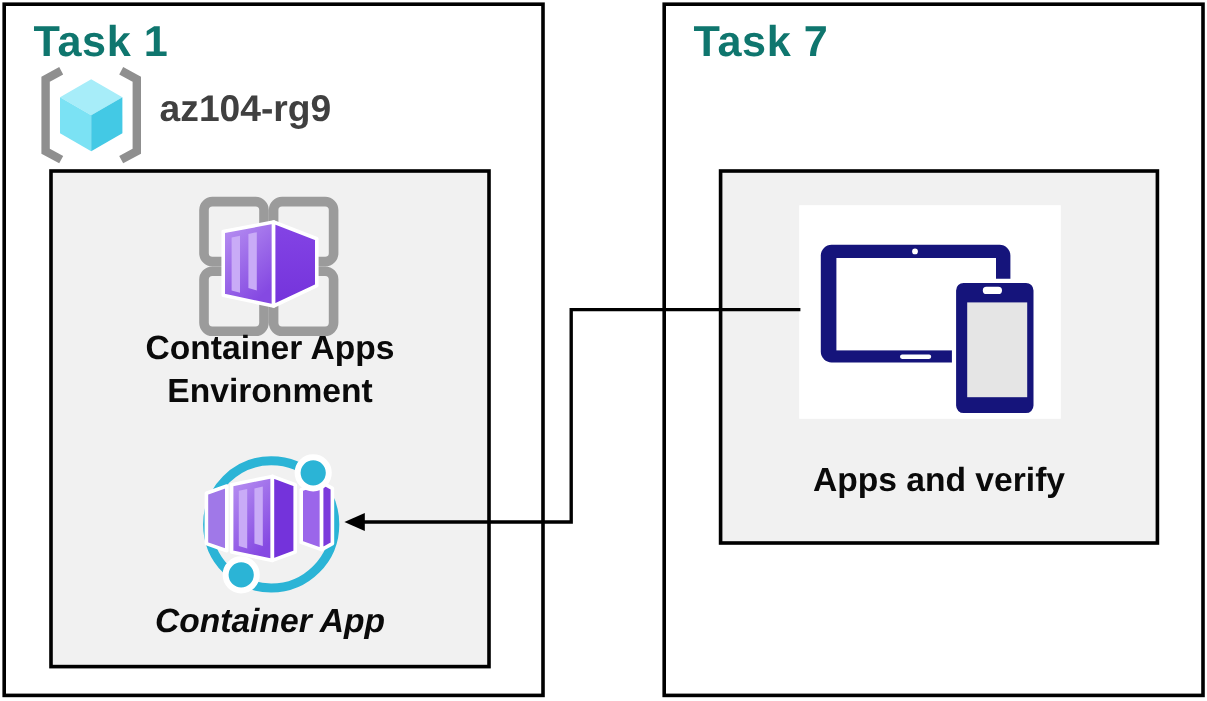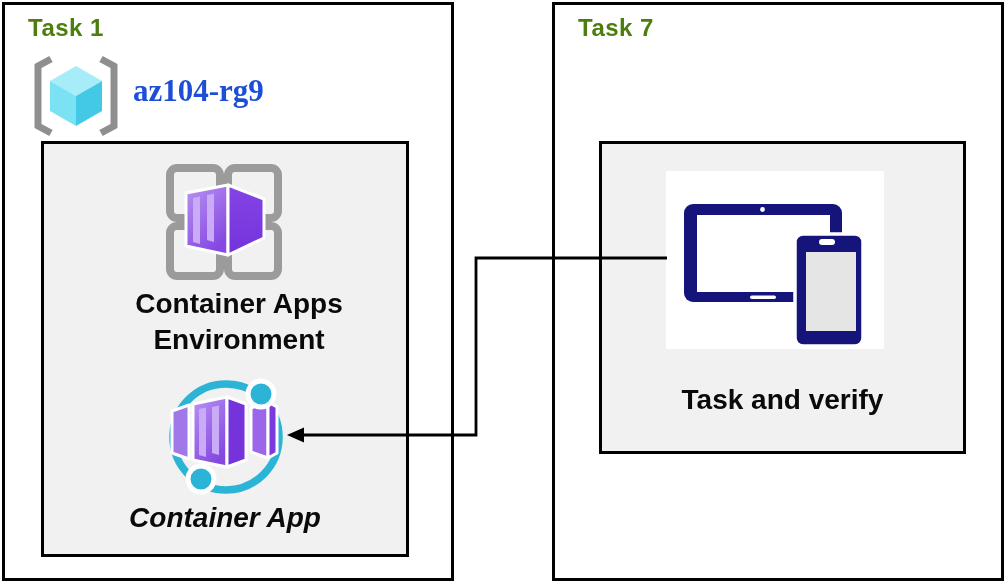--- a/index.html
+++ b/index.html
@@ -8,39 +8,39 @@
     font-family:"Liberation Sans",sans-serif;overflow:hidden;
   }
   .task-box{
     position:absolute;top:2px;width:452px;height:579px;
     border:3px solid #000;background:#fff;box-sizing:border-box;
   }
   .task-box.t1{left:2px;}
   .task-box.t2{left:552px;}
   .task-title{
     position:absolute;left:23px;top:9px;
-    font-size:24px;font-weight:700;color:#4d7c0f;letter-spacing:.5px;
+    font-size:36px;font-weight:700;color:#0f766e;letter-spacing:.5px;
   }
   .rg-icon{position:absolute;left:21px;top:49px;}
   .rg-name{
     position:absolute;left:128px;top:68px;
-    font-size:31px;font-weight:700;color:#1d4ed8;font-family:Liberation Serif, serif;
+    font-size:31px;font-weight:700;color:#404040;
   }
   .inner-box{
     position:absolute;background:#F1F1F1;border:3px solid #000;box-sizing:border-box;
   }
   .inner1{left:36px;top:136px;width:368px;height:416px;}
   .inner2{left:44px;top:136px;width:367px;height:313px;}
   .cae-icon{position:absolute;left:119px;top:16px;}
   .ca-icon{position:absolute;left:121px;top:231px;}
   .node-label{
     position:absolute;left:0;width:100%;text-align:center;
     font-size:28px;font-weight:700;color:#0A0A0A;line-height:36px;
   }
-  .env-label{top:142px;padding-left:14px;}
+  .env-label{top:128px;}
   .env-label span{display:inline-block;max-width:330px;}
   .ca-label{top:356px;font-style:italic;}
   .icon-plate{
     position:absolute;left:64px;top:27px;width:218px;height:178px;background:#FFFFFF;
   }
   .test-label{top:238px;}
   .connector-overlay{
     position:absolute;left:0;top:0;width:1006px;height:584px;pointer-events:none;
   }
 </style>
@@ -126,21 +126,21 @@
         <svg width="218" height="178" viewBox="0 0 218 178">
           <rect x="18" y="33" width="158" height="98" rx="9" fill="#15147B"></rect>
           <rect x="31" y="44" width="133" height="77" fill="#FFFFFF"></rect>
           <circle cx="96.5" cy="38.5" r="2.4" fill="#FFFFFF"></circle>
           <rect x="84" y="124.5" width="26" height="3.6" rx="1.8" fill="#FFFFFF"></rect>
           <rect x="129" y="63" width="68" height="112" rx="8" fill="#15147B" stroke="#FFFFFF" stroke-width="3.5"></rect>
           <rect x="140" y="81" width="50" height="79" fill="#E5E5E5"></rect>
           <rect x="153" y="68" width="16" height="6" rx="3" fill="#FFFFFF"></rect>
         </svg>
       </div>
-      <div class="node-label test-label">Task and verify</div>
+      <div class="node-label test-label">Apps and verify</div>
     </div>
   </div>
 
   <svg class="connector-overlay" viewBox="0 0 1006 584">
     <path d="M667 258 H476 V435 H303" fill="none" stroke="#000000" stroke-width="2.8"></path>
     <polygon points="287,435 304,427.5 304,442.5" fill="#000000"></polygon>
   </svg>
 
 </div>
 

